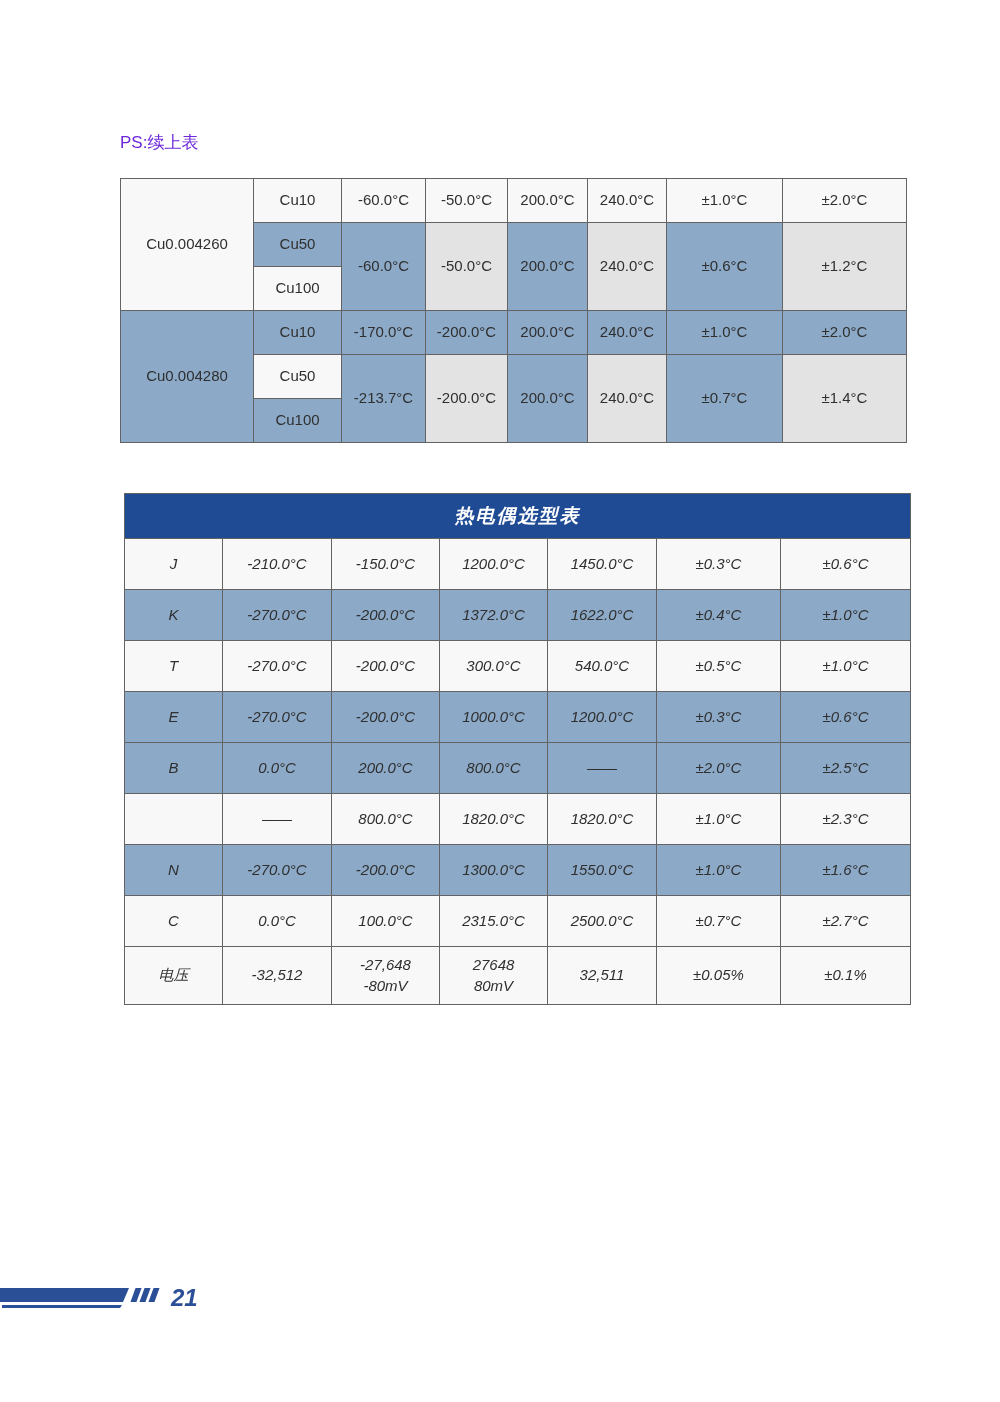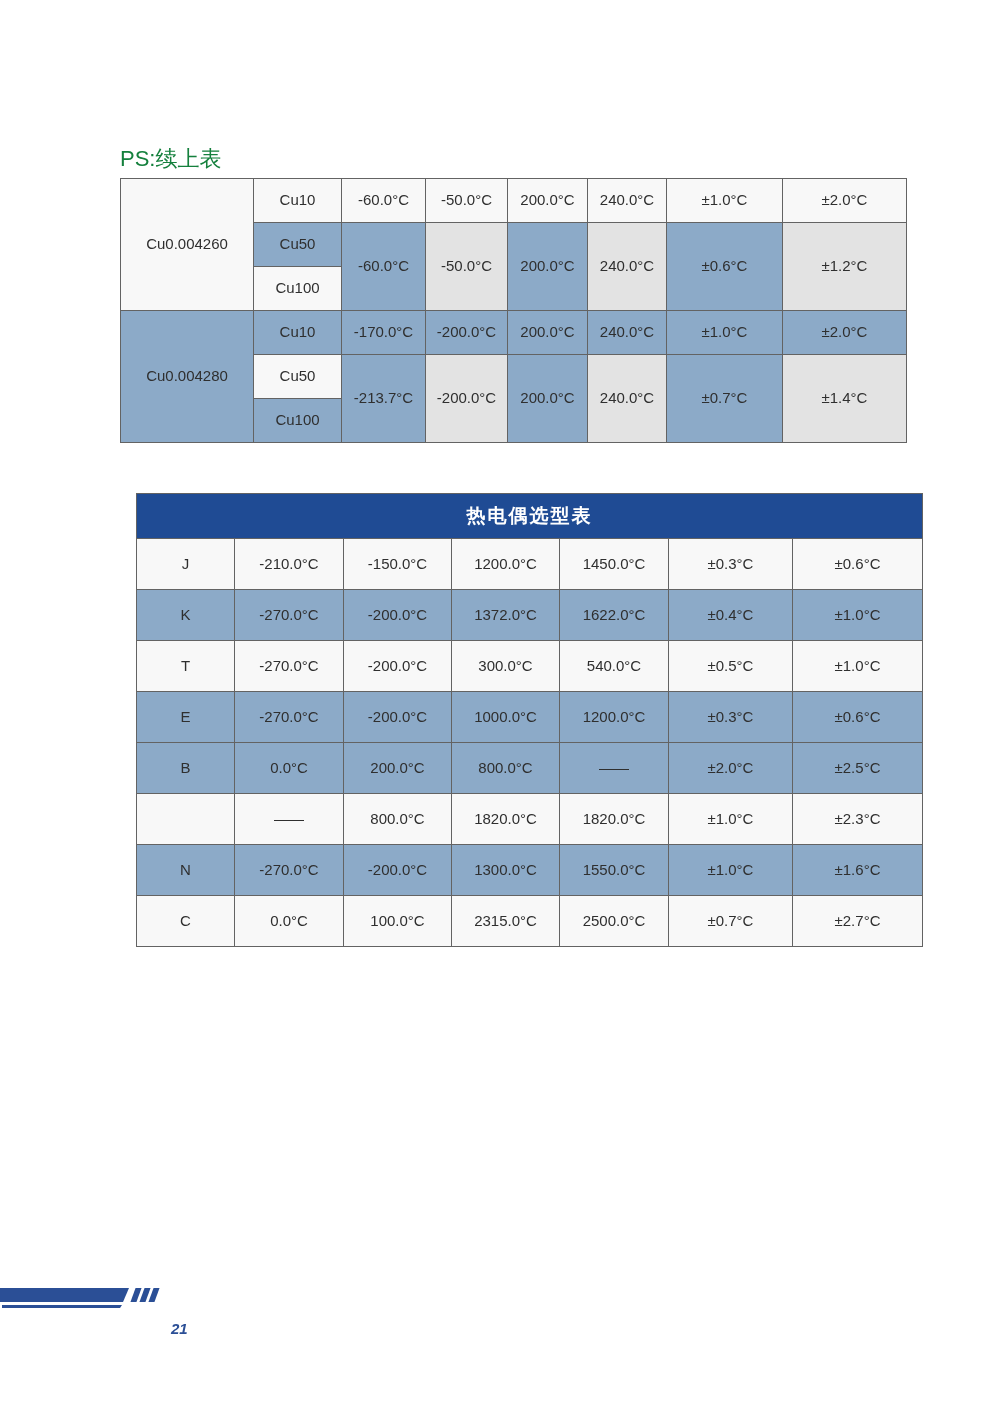--- a/index.html
+++ b/index.html
@@ -5,39 +5,39 @@
   html, body { margin: 0; padding: 0; }
   body {
     width: 1000px; height: 1402px;
     position: relative;
     background: #ffffff;
     overflow: hidden;
     font-family: "Liberation Sans", "DejaVu Sans", sans-serif;
     color: #333333;
   }
   .note {
-    position: absolute; left: 120px; top: 144px;
-    font-size: 22px; color: #15803d;
+    position: absolute; left: 120px; top: 131px;
+    font-size: 17px; color: #6d28d9;
   }
   table { border-collapse: collapse; table-layout: fixed; }
   td, th {
     border: 1px solid #636363;
     text-align: center; vertical-align: middle;
     font-size: 15px; color: #2f2f2f;
     padding: 0; white-space: pre-line; line-height: 1.35;
     overflow: hidden;
   }
   
   .t1 { position: absolute; left: 120px; top: 178px; width: 786px; }
   .t1 td { height: 43px; }
   .cell-w { background: #f8f8f8; }
   .cell-b { background: #8caac8; }
   .cell-g { background: #e3e3e3; }
   
-  .t2 { position: absolute; left: 136px; top: 493px; width: 786px; }
+  .t2 { position: absolute; left: 124px; top: 493px; width: 786px; font-style: italic; }
   .t2 .title-cell {
     background: #1f4b94; color: #ffffff;
     font-size: 19px; font-weight: bold; letter-spacing: 2px;
     height: 44px;
   }
   .t2 th {
     background: #1f4b94; color: #ffffff;
     font-weight: normal; font-size: 15px;
     height: 53px;
   }
@@ -59,23 +59,22 @@
   .slash {
     position: absolute; top: 1288px;
     width: 6px; height: 14px; background: #2b4f96;
     transform: skewX(-20deg);
   }
   .slash.s1 { left: 133px; }
   .slash.s2 { left: 142px; }
   .slash.s3 { left: 151px; }
   .page-num {
     position: absolute; left: 171px; top: 1284px;
-    font-size: 15px; font-style: italic; font-weight: bold;
+    font-size: 24px; font-style: italic; font-weight: bold;
     color: #2b4f96;
-    margin-top: 36px;
   }
 </style>
 </head>
 <body>
 
 <div class="note">PS:续上表</div>
 
 <table class="t1">
   <colgroup>
     <col style="width:133px">
@@ -216,20 +215,31 @@
     </tr>
     <tr class="row-w">
       <td>C</td>
       <td>0.0°C</td>
       <td>100.0°C</td>
       <td>2315.0°C</td>
       <td>2500.0°C</td>
       <td>±0.7°C</td>
       <td>±2.7°C</td>
     </tr>
+    <tr class="row-w tall">
+      <td>电压</td>
+      <td>-32,512</td>
+      <td>-27,648
+-80mV</td>
+      <td>27648
+80mV</td>
+      <td>32,511</td>
+      <td>±0.05%</td>
+      <td>±0.1%</td>
+    </tr>
   </tbody>
 </table>
 
 <div>
   <div class="footer-bar"></div>
   <div class="footer-line"></div>
   <div class="slash s1"></div>
   <div class="slash s2"></div>
   <div class="slash s3"></div>
   <div class="page-num">21</div>

